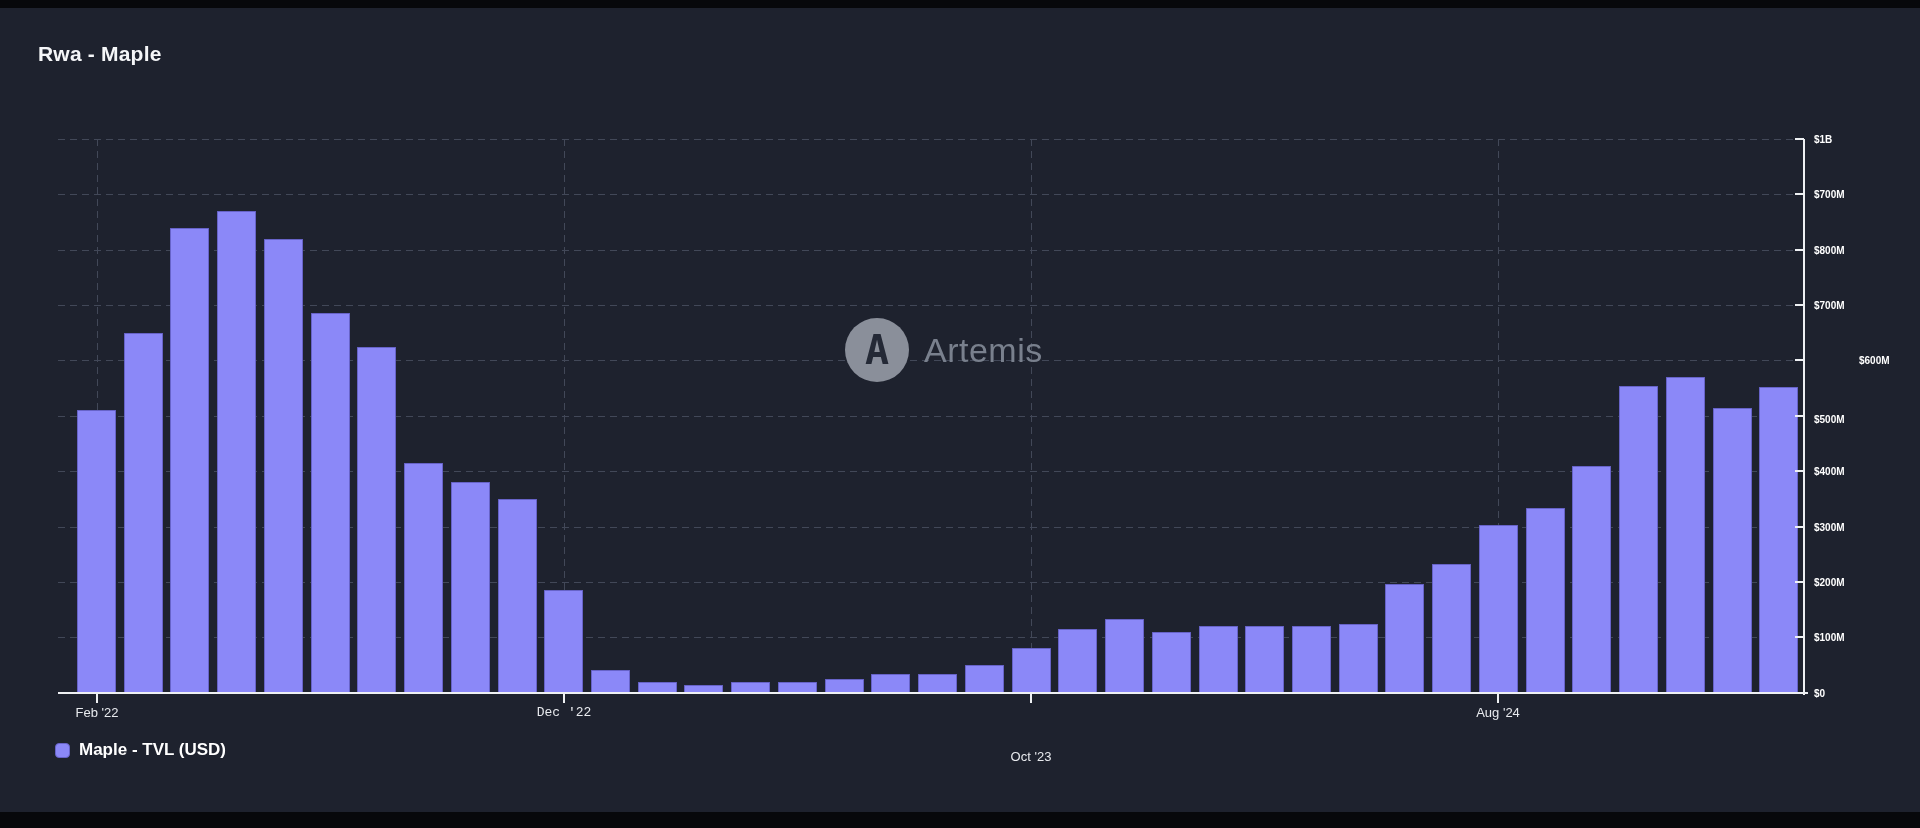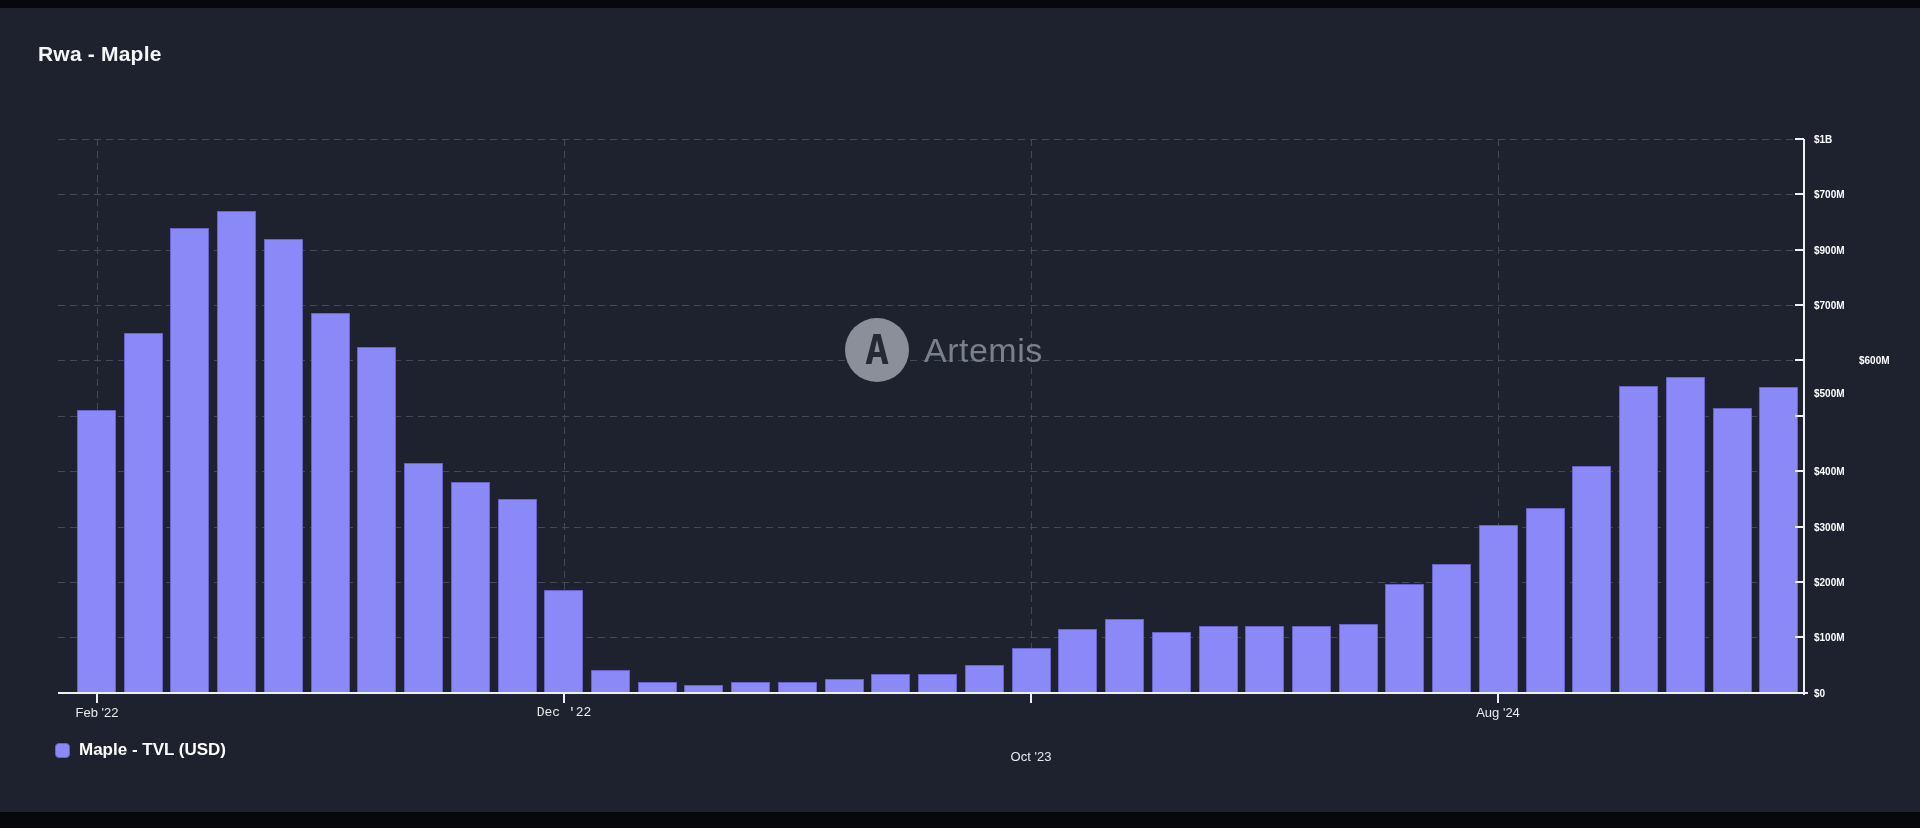--- a/index.html
+++ b/index.html
@@ -122,27 +122,27 @@
     <div class="ylabel" style="left: 1814px; top: 692.5px;">$0</div>
     <div class="ytick" style="left: 1795px; top: 636.1px;"></div>
     <div class="ylabel" style="left: 1814px; top: 637.1px;">$100M</div>
     <div class="ytick" style="left: 1795px; top: 580.8px;"></div>
     <div class="ylabel" style="left: 1814px; top: 581.8px;">$200M</div>
     <div class="ytick" style="left: 1795px; top: 525.5px;"></div>
     <div class="ylabel" style="left: 1814px; top: 526.5px;">$300M</div>
     <div class="ytick" style="left: 1795px; top: 470.1px;"></div>
     <div class="ylabel" style="left: 1814px; top: 471.1px;">$400M</div>
     <div class="ytick" style="left: 1795px; top: 414.8px;"></div>
-    <div class="ylabel" style="left: 1814px; top: 393px;">$500M</div>
+    <div class="ylabel" style="left: 1814px; top: 419px;">$500M</div>
     <div class="ytick" style="left: 1795px; top: 359.4px;"></div>
     <div class="ylabel" style="left: 1814px; top: 360.4px; margin-left: 45px;">$600M</div>
     <div class="ytick" style="left: 1795px; top: 304.1px;"></div>
     <div class="ylabel" style="left: 1814px; top: 305.1px;">$700M</div>
     <div class="ytick" style="left: 1795px; top: 248.7px;"></div>
-    <div class="ylabel" style="left: 1814px; top: 249.7px;">$900M</div>
+    <div class="ylabel" style="left: 1814px; top: 249.7px;">$800M</div>
     <div class="ytick" style="left: 1795px; top: 193.4px;"></div>
     <div class="ylabel" style="left: 1814px; top: 194.4px;">$700M</div>
     <div class="ytick" style="left: 1795px; top: 138px;"></div>
     <div class="ylabel" style="left: 1814px; top: 139px;">$1B</div>
   </div>
 
 <div id="watermark">
   <div id="watermark-logo">
     <span>A</span>
   </div>

